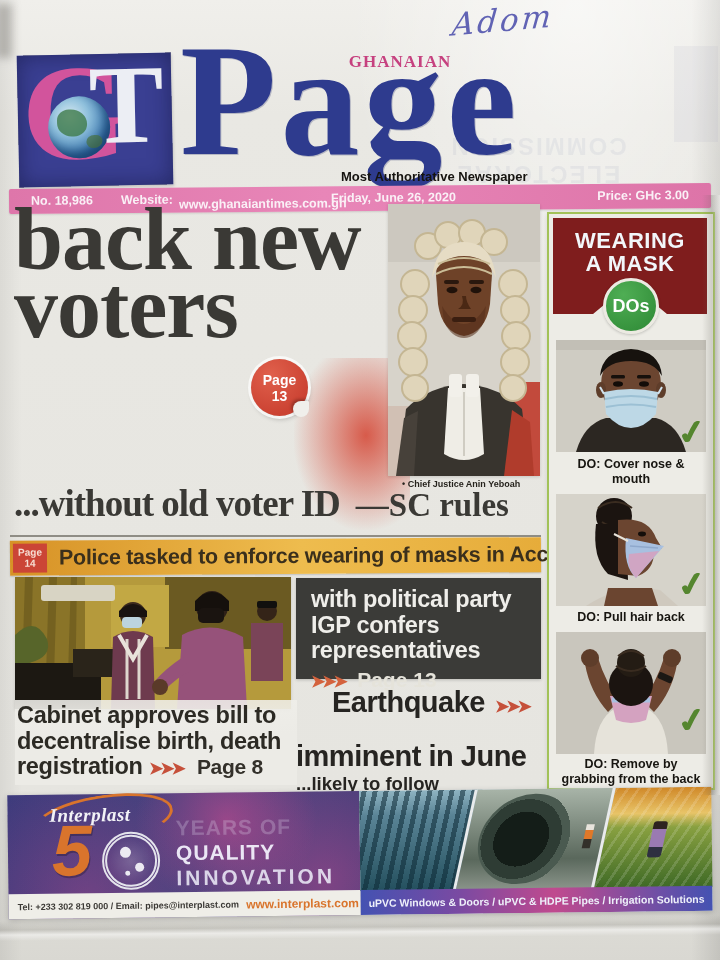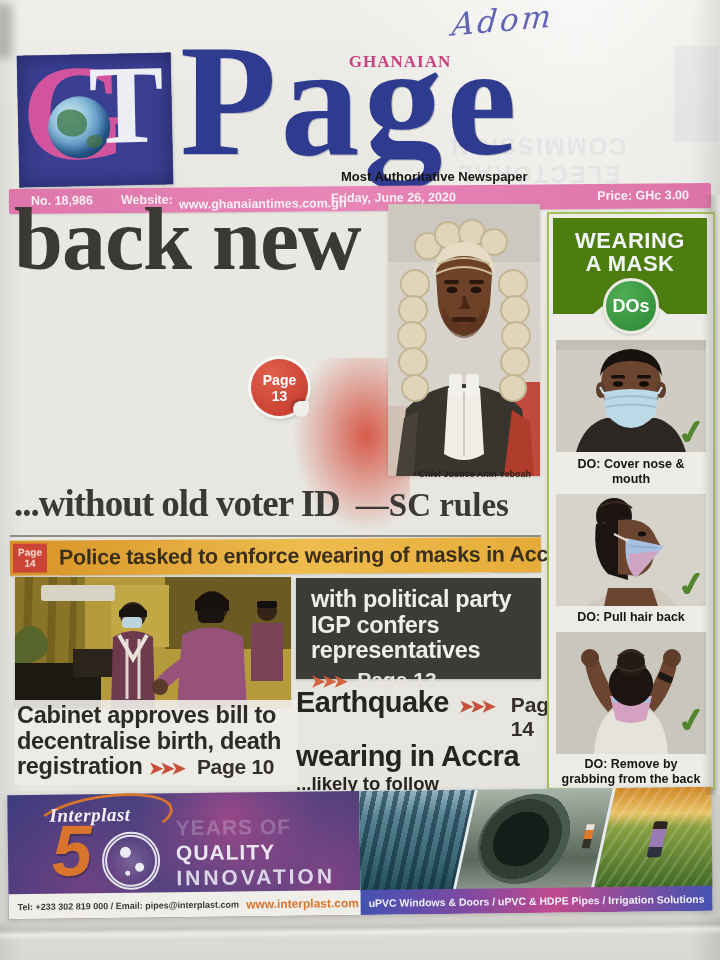--- a/index.html
+++ b/index.html
@@ -62,21 +62,21 @@
     background:radial-gradient(ellipse at 62% 45%, rgba(212,66,48,.85), rgba(212,66,48,0) 72%); }
   .page-badge { position:absolute; left:251px; top:359px; width:57px; height:57px; border-radius:50%;
     background:radial-gradient(circle at 35% 28%, #e0604c, #cb4232 72%); color:#fff; font-weight:bold; font-size:14px;
     display:flex; flex-direction:column; align-items:center; justify-content:center; line-height:16px;
     box-shadow:0 0 0 3px rgba(250,250,248,.9), 1px 3px 5px rgba(0,0,0,.25); }
   .page-badge::after { content:""; position:absolute; right:-1px; bottom:-1px; width:16px; height:16px;
     background:#f0efeb; border-radius:60% 10% 60% 60%; box-shadow:-2px -2px 3px rgba(0,0,0,.25); }
   .judge-photo { position:absolute; left:388px; top:204px; width:152px; height:272px;
     box-shadow:0 1px 3px rgba(0,0,0,.15); }
   .judge-photo svg { display:block; width:100%; height:100%; }
-  .photo-caption { position:absolute; left:402px; top:469px; width:140px; text-align:center;
+  .photo-caption { position:absolute; left:402px; top:479px; width:140px; text-align:left;
     font-size:9px; font-weight:bold; color:#26231d; }
   .subhead { position:absolute; left:14px; top:482px; font-family:"Liberation Serif", serif; font-weight:bold;
     color:#3a3935; white-space:nowrap; }
   .subhead .main { font-size:37px; letter-spacing:-1px;text-align:right; }
   .subhead .attr { font-size:33px; margin-left:12px; }
   .rule { position:absolute; left:10px; top:535px; width:531px; height:2px; background:#8f8d85; }
 
   
   .police-banner { position:absolute; left:10px; top:539px; width:531px; height:35px;
     background:linear-gradient(90deg, #d79226 0%, #eebc4e 55%, #e6ac3a 100%);
@@ -97,28 +97,28 @@
   
   .igp-box { position:absolute; left:296px; top:578px; width:245px; height:101px; background:#3b3b38;
     color:#efeeea; padding:9px 0 0 15px; box-shadow:0 1px 3px rgba(0,0,0,.2); }
   .igp-line { font-size:23.5px; font-weight:bold; line-height:25.5px; letter-spacing:-.3px; white-space:nowrap; }
   .igp-ref { margin-top:4px; }
   .igp-ref .pageref { color:#e5e3da; }
   .igp-ref .arrows { color:#d4623d; }
 
   
   .quake { position:absolute; left:296px; top:687px; width:252px; color:#262421; }
-  .q-line1 { display:flex; align-items:baseline; gap:10px; }
+  .q-line1 { display:flex; align-items:baseline; gap:10px;margin-left:36px; }
   .q-big { font-size:29px; font-weight:bold; letter-spacing:-.5px; line-height:31px; white-space:nowrap; }
   .q-sub { font-size:18.5px; font-weight:bold; line-height:20.5px; margin-top:2px; white-space:nowrap; }
 
   
   .sidebar { position:absolute; left:547px; top:212px; width:168px; height:578px; background:#edece6;
     border:2px solid #a2c258; box-shadow:1px 2px 5px rgba(0,0,0,.14); }
-  .mask-header { position:absolute; left:4px; top:4px; width:154px; height:96px; background:#4d7c0f;
+  .mask-header { position:absolute; left:4px; top:4px; width:154px; height:96px; background:#7f1d1d;
     clip-path:polygon(0 0,100% 0,100% 100%,74% 100%,50% 68%,26% 100%,0 100%);
     text-align:center; padding-top:11px; }
   .mask-title { color:#f2f6fa; font-weight:bold; font-size:22px; line-height:23px; letter-spacing:.5px; }
   .dos-circle { position:absolute; left:50%; transform:translateX(-50%); top:64px; width:56px; height:56px;
     border-radius:50%; background:radial-gradient(circle at 35% 28%, #4fae54, #35913c 76%);
     border:3px solid #eceae2; color:#fff; font-weight:bold; font-size:18px;
     display:flex; align-items:center; justify-content:center; box-shadow:0 1px 3px rgba(0,0,0,.2); }
   .mask-photo { position:absolute; left:7px; width:150px; }
   .mask-photo svg { display:block; width:100%; height:100%; }
   .mp1 { top:126px; height:112px; }  .mp2 { top:280px; height:112px; }  .mp3 { top:418px; height:122px; }
@@ -211,20 +211,21 @@
     <span class="ib-issue">No. 18,986</span>
     <span class="web-wrap"><b>Website:</b><span>www.ghanaiantimes.com.gh</span></span>
     <span class="ib-date">Friday, June 26, 2020</span>
     <span class="ib-price">Price: GHc 3.00</span>
   </div>
 
   <section>
     <div class="red-blob"></div>
     <div class="headline">
       <div>back new</div>
+      <div>voters</div>
     </div>
     <div class="page-badge">
       <span>Page</span>
       <span>13</span>
     </div>
 
     <div class="judge-photo">
       <svg viewBox="0 0 152 272">
         <rect width="152" height="272" fill="#d7d3ca"></rect>
         <rect width="152" height="58" fill="#ccc8bf"></rect>
@@ -313,41 +314,41 @@
         <g>
           <circle cx="252" cy="34" r="10" fill="#342418"></circle>
           <rect x="242" y="24" width="20" height="7" rx="2" fill="#11100e"></rect>
           <rect x="236" y="46" width="32" height="58" fill="#7a4458"></rect>
         </g>
       </svg>
     </div>
     <div class="cabinet-caption">
       <span>Cabinet approves bill to decentralise birth, death registration</span>
       <span class="arrows">➤➤➤</span>
-      <span class="pageref">Page 10</span>
+      <span class="pageref">Page 8</span>
     </div>
   </section>
 
   <div class="igp-box">
     <div class="igp-line">with political party</div>
     <div class="igp-line">IGP confers</div>
     <div class="igp-line">representatives</div>
     <div class="igp-ref">
       <span class="arrows">➤➤➤</span>
       <span class="pageref">Page 13</span>
     </div>
   </div>
 
   <div class="quake">
     <div class="q-line1">
       <span class="q-big">Earthquake</span>
       <span class="arrows">➤➤➤</span>
       <span class="pageref">Page 14</span>
     </div>
-    <div class="q-big">wearing in Accra</div>
+    <div class="q-big">imminent in June</div>
     <div class="q-sub">...likely to follow</div>
     <div class="q-sub">
       <span>Wednesday's tremor</span>
       <span>—GGSA</span>
     </div>
   </div>
 
   <aside class="sidebar">
     <div class="mask-header">
       <div class="mask-title">WEARING</div>

